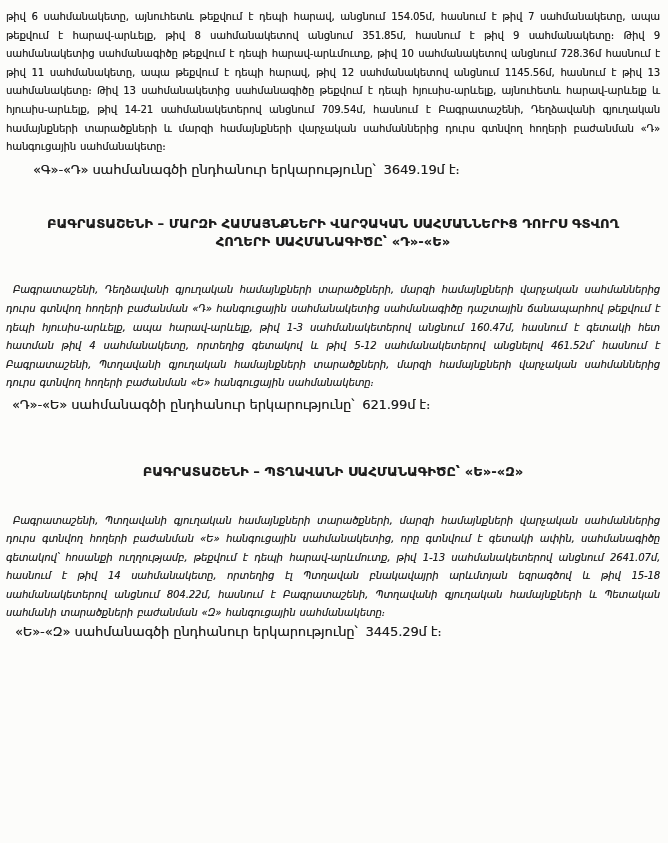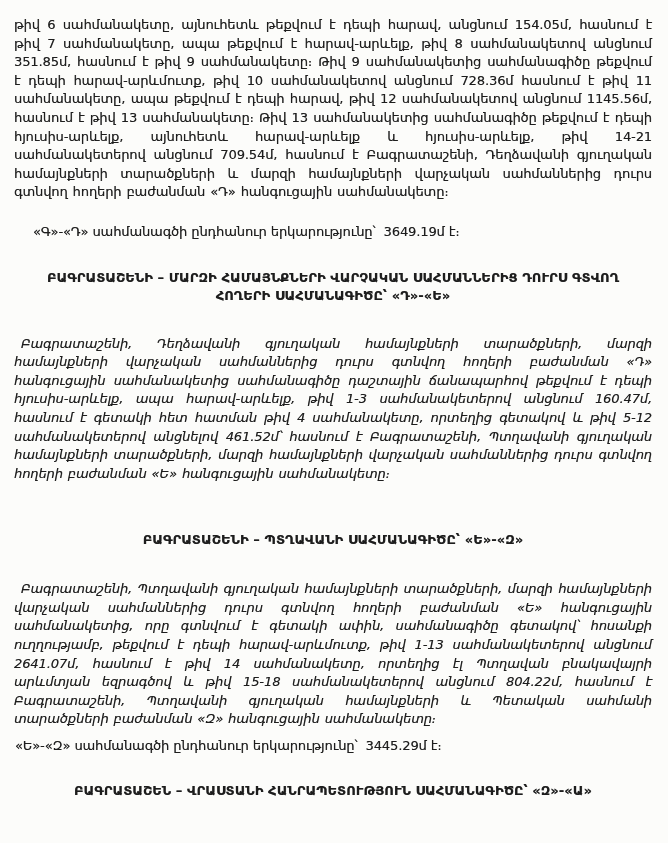--- a/index.html
+++ b/index.html
@@ -16,70 +16,70 @@
   }
   .page {
     box-sizing: border-box;
     width: 668px;
     height: 843px;
     padding: 8px 8px 0 6px;
     
     text-shadow: 0.25px 0 0 rgba(25,25,25,0.55);
   }
   .para {
-    margin: 8px;
-    font-size: 13px;
+    margin: 0;
+    font-size: 10px;
     line-height: 18.6px;
     letter-spacing: -0.1px;
     word-spacing: 1px;
     text-align: justify;
   }
   .para.indent-first { text-indent: 7px; font-style: italic; }
   .para.single-line { text-align: left; text-indent: 3px; }
   .total-line {
     margin: 5px 0 0 0;
     font-size: 13px;
     line-height: 18.6px;
     letter-spacing: -0.1px;
     white-space: pre-wrap;
     text-align: left;
   }
-  .total-line.t-intro { padding-left: 27px; margin-top: 21px; }
+  .total-line.t-intro { padding-left: 27px; margin-top: 4px; }
   .total-line.t-s0 { padding-left: 6px; margin-top: 3px; }
-  .total-line.t-s1 { padding-left: 9px; margin-top: 6px; }
+  .total-line.t-s1 { padding-left: 9px; margin-top: 0; }
   .total-line.t-s2 { padding-left: 2px; margin-top: 2px; }
   .section-heading {
     margin: 0 34px;
     font-size: 13px;
     font-weight: bold;
     line-height: 18px;
     text-align: center;
     letter-spacing: 0.1px;
   }
-  .heading-s0 { margin-top: 27px; margin-bottom: 30px; }
+  .heading-s0 { margin-top: 36px; margin-bottom: 30px; }
   .heading-s1 { margin-top: 48px; margin-bottom: 31px; }
   .heading-s2 { margin-top: 26px; margin-bottom: 21px; }
 </style>
 </head>
 <body style="--paper: #fcfcfa; --ink: #1d1d1d;">
 
 <main class="page">
 
   <p class="para">թիվ 6 սահմանակետը, այնուհետև թեքվում է դեպի հարավ, անցնում 154.05մ, հասնում է թիվ 7 սահմանակետը, ապա թեքվում է հարավ-արևելք, թիվ 8 սահմանակետով անցնում 351.85մ, հասնում է թիվ 9 սահմանակետը։ Թիվ 9 սահմանակետից սահմանագիծը թեքվում է դեպի հարավ-արևմուտք, թիվ 10 սահմանակետով անցնում 728.36մ հասնում է թիվ 11 սահմանակետը, ապա թեքվում է դեպի հարավ, թիվ 12 սահմանակետով անցնում 1145.56մ, հասնում է թիվ 13 սահմանակետը։ Թիվ 13 սահմանակետից սահմանագիծը թեքվում է դեպի հյուսիս-արևելք, այնուհետև հարավ-արևելք  և  հյուսիս-արևելք, թիվ 14-21 սահմանակետերով անցնում 709.54մ, հասնում է Բագրատաշենի, Դեղձավանի գյուղական համայնքների տարածքների և մարզի համայնքների վարչական սահմաններից դուրս գտնվող հողերի բաժանման «Դ» հանգուցային սահմանակետը։</p>
 
   <p class="total-line t-intro">«Գ»-«Դ» սահմանագծի ընդհանուր երկարությունը՝  3649.19մ է։</p>
 
   <section>
     <h2 class="section-heading heading-s0">ԲԱԳՐԱՏԱՇԵՆԻ – ՄԱՐԶԻ ՀԱՄԱՅՆՔՆԵՐԻ ՎԱՐՉԱԿԱՆ ՍԱՀՄԱՆՆԵՐԻՑ ԴՈՒՐՍ ԳՏՎՈՂ ՀՈՂԵՐԻ ՍԱՀՄԱՆԱԳԻԾԸ՝ «Դ»-«Ե»</h2>
     <p class="para indent-first">Բագրատաշենի, Դեղձավանի գյուղական համայնքների տարածքների, մարզի համայնքների վարչական սահմաններից դուրս գտնվող հողերի բաժանման «Դ» հանգուցային սահմանակետից սահմանագիծը դաշտային ճանապարհով թեքվում է դեպի հյուսիս-արևելք, ապա հարավ-արևելք, թիվ 1-3 սահմանակետերով անցնում 160.47մ, հասնում է գետակի հետ հատման թիվ 4 սահմանակետը, որտեղից գետակով և թիվ 5-12 սահմանակետերով անցնելով 461.52մ՝ հասնում է Բագրատաշենի, Պտղավանի գյուղական համայնքների տարածքների, մարզի համայնքների վարչական սահմաններից դուրս գտնվող հողերի բաժանման «Ե» հանգուցային սահմանակետը։</p>
+    <p class="total-line t-s0">«Դ»-«Ե» սահմանագծի ընդհանուր երկարությունը՝  621.99մ է։</p>
   </section>
 
   <section>
     <h2 class="section-heading heading-s1">ԲԱԳՐԱՏԱՇԵՆԻ – ՊՏՂԱՎԱՆԻ ՍԱՀՄԱՆԱԳԻԾԸ՝ «Ե»-«Զ»</h2>
     <p class="para indent-first">Բագրատաշենի, Պտղավանի գյուղական համայնքների տարածքների, մարզի համայնքների վարչական սահմաններից դուրս գտնվող հողերի բաժանման «Ե» հանգուցային սահմանակետից, որը գտնվում է գետակի ափին, սահմանագիծը գետակով՝ հոսանքի ուղղությամբ, թեքվում է դեպի հարավ-արևմուտք, թիվ 1-13 սահմանակետերով անցնում 2641.07մ, հասնում է թիվ 14 սահմանակետը, որտեղից էլ Պտղավան բնակավայրի արևմտյան եզրագծով և թիվ 15-18 սահմանակետերով անցնում 804.22մ, հասնում է Բագրատաշենի, Պտղավանի գյուղական համայնքների և Պետական սահմանի տարածքների բաժանման «Զ» հանգուցային սահմանակետը։</p>
     <p class="total-line t-s1">«Ե»-«Զ» սահմանագծի ընդհանուր երկարությունը՝  3445.29մ է։</p>
   </section>
 
   <section>
-    <h2 class="section-heading heading-s2">ԲԱԳՐԱՏԱՇԵՆ – ՎՐԱՍՏԱՆԻ ՀԱՆՐԱՊԵՏՈՒԹՅՈՒՆ ՍԱՀՄԱՆԱԳԻԾԸ՝ «Զ»-«Ա»</h2>
   </section>
 
 </main>
 
 </body></html>

